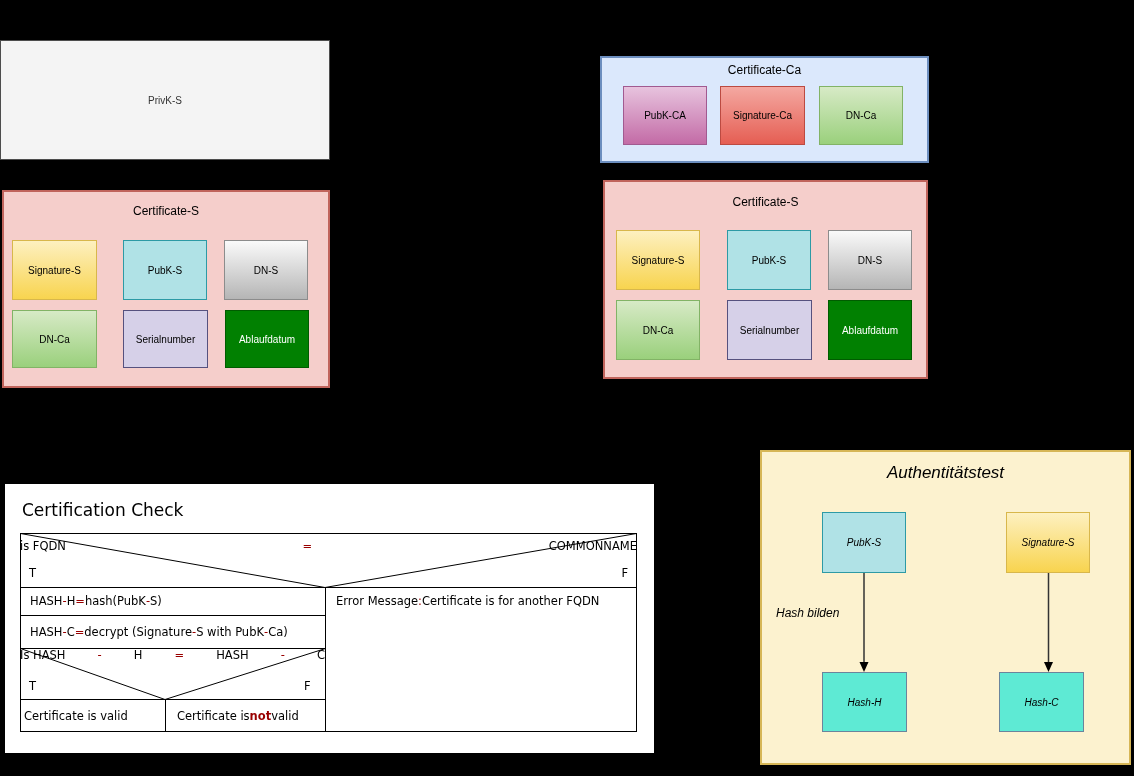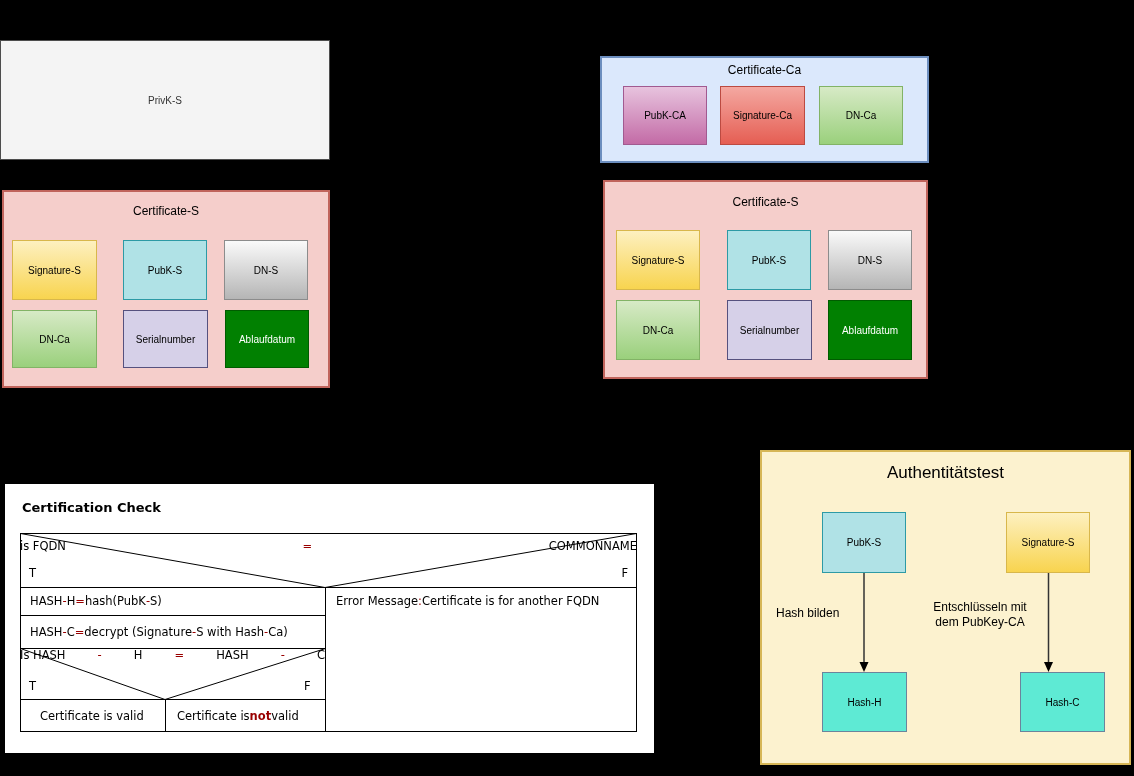--- a/index.html
+++ b/index.html
@@ -21,21 +21,21 @@
   .g-gray    {background:linear-gradient(#fafafa,#b5b5b5);border:1px solid #8c8c8c;}
   
   .cont-blue {position:absolute;background:#dbe8fc;border:2px solid #6c8ebf;box-sizing:border-box;}
   .cont-pink {position:absolute;background:#f5cecb;border:2px solid #c0645c;box-sizing:border-box;}
   .cont-yell {position:absolute;background:#fcf2cf;border:2px solid #d6b656;box-sizing:border-box;}
   .cont-title{position:absolute;left:0;right:0;text-align:center;font-size:12px;}
   .auth-title{position:absolute;left:0;right:0;top:11px;text-align:center;font-size:17px;}
   
   .panel{position:absolute;left:5px;top:484px;width:649px;height:269px;background:#fff;}
   .panel-title{position:absolute;left:17px;top:16px;font-family:"DejaVu Sans",sans-serif;
-               font-size:13px;font-weight:bold;}
+               font-size:17px;font-weight:normal;}
   .nsd{position:absolute;left:15px;top:49px;width:617px;height:199px;
        font-family:"DejaVu Sans",sans-serif;font-size:11.5px;}
   .nsd svg{position:absolute;left:0;top:0;}
   .cell{position:absolute;display:flex;align-items:center;box-sizing:border-box;white-space:nowrap;}
   .cell.center{justify-content:space-between;}
   .tf{position:absolute;font-size:11.5px;}
   .seg-op{color:#990000;}
   .seg-opb{color:#990000;font-weight:bold;}
   .arrow-label{position:absolute;font-size:12px;}
 </style>
@@ -139,52 +139,52 @@
           <span class="seg-op">-</span>
           <span>S)</span>
         </div>
       <div class="cell" style="left:0;top:82px;width:305px;height:33px;padding-left:10px;">
           <span>HASH</span>
           <span class="seg-op">-</span>
           <span>C </span>
           <span class="seg-op">=</span>
           <span> decrypt (Signature</span>
           <span class="seg-op">-</span>
-          <span>S with Hash</span>
+          <span>S with PubK</span>
           <span class="seg-op">-</span>
           <span>Ca)</span>
         </div>
       <div class="cell" style="left:305px;top:54px;width:312px;height:28px;padding-left:11px;">
           <span>Error Message</span>
           <span class="seg-op">:</span>
           <span> Certificate is for another FQDN</span>
         </div>
       <div class="cell center" style="left:0;top:109px;width:305px;height:26px;">
           <span>Is HASH</span>
           <span class="seg-op">-</span>
           <span>H </span>
           <span class="seg-op">=</span>
           <span> HASH</span>
           <span class="seg-op">-</span>
           <span>C</span>
         </div>
       <div class="tf" style="left:9px;top:146px;">T</div>
       <div class="tf" style="left:284px;top:146px;">F</div>
-      <div class="cell" style="left:0;top:167px;width:145px;height:32px;padding-left:20px;">
+      <div class="cell" style="left:0;top:167px;width:145px;height:32px;padding-left:4px;">
           <span>Certificate is valid</span>
         </div>
       <div class="cell" style="left:145px;top:167px;width:160px;height:32px;padding-left:12px;">
           <span>Certificate is </span>
           <span class="seg-opb">not</span>
           <span> valid</span>
         </div>
     </div>
   </div>
 
-  <div class="cont-yell" style="left:760px;top:450px;width:371px;height:315px;">
+  <div class="cont-yell" style="left:760px;top:450px;width:371px;height:315px;font-style:italic;">
     <div class="auth-title">Authentitätstest</div>
 
     <svg class="abs" style="left:0;top:0;" width="367" height="319" viewBox="0 0 367 319">
       <g stroke="#333" stroke-width="1.5" fill="none">
         <line x1="102" y1="121" x2="102" y2="211"></line>
         <line x1="286.5" y1="121" x2="286.5" y2="211"></line>
       </g>
       <g fill="#000" stroke="none">
         <polygon points="97.5,210 106.5,210 102,220"></polygon>
         <polygon points="282,210 291,210 286.5,220"></polygon>
@@ -193,24 +193,20 @@
 
     <div class="node f-cyan" style="left:60px;top:60px;width:84px;height:61px;">
       <span>PubK-S</span>
     </div>
     <div class="node g-yellow" style="left:244px;top:60px;width:84px;height:61px;">
       <span>Signature-S</span>
     </div>
     <div class="node f-hash" style="left:60px;top:220px;width:85px;height:60px;">
       <span>Hash-H</span>
     </div>
-    <div class="node f-hash" style="left:258px;top:220px;width:85px;height:60px;">
+    <div class="node f-hash" style="left:237px;top:220px;width:85px;height:60px;">
       <span>Hash-C</span>
     </div>
 
     <div class="arrow-label" style="left:14px;top:154px;">Hash bilden</div>
-    <div class="arrow-label" style="left:146px;top:148px;width:144px;text-align:center;line-height:15px;">
-      <div>Entschlüsseln mit</div>
-      <div>dem PubKey-CA</div>
-    </div>
   </div>
 
 </div>
 
 </body></html>

